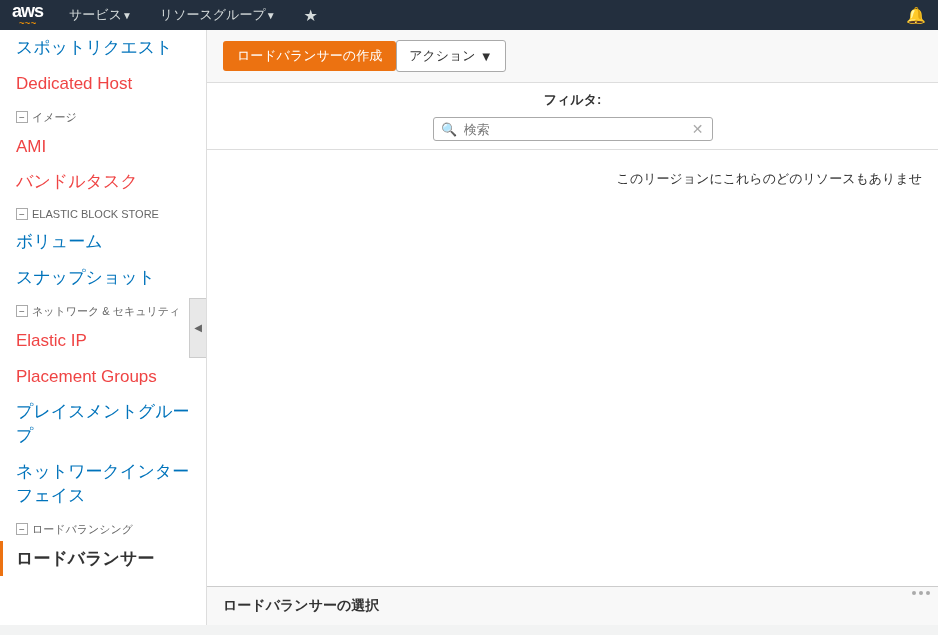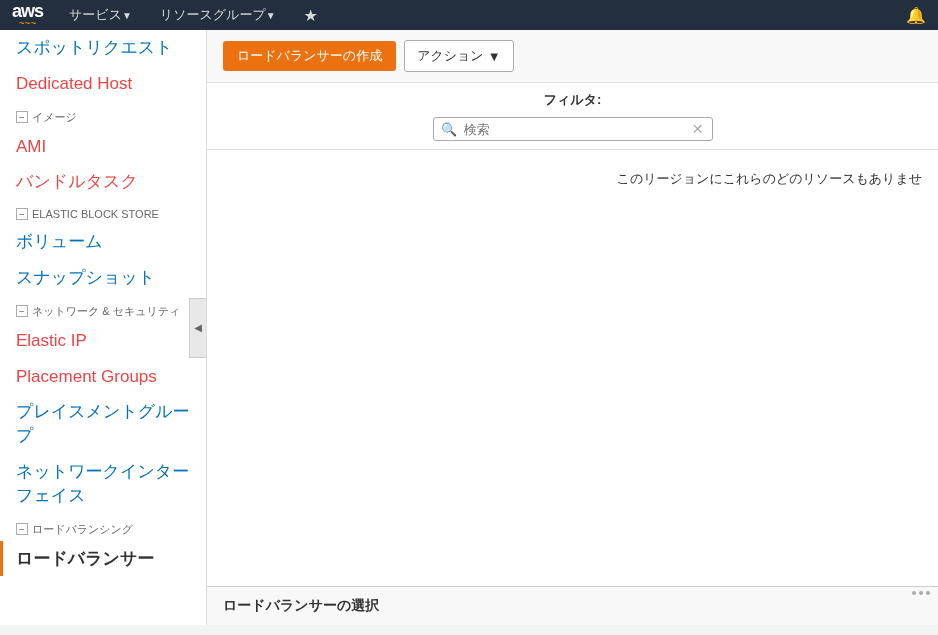--- a/index.html
+++ b/index.html
@@ -134,21 +134,20 @@
       overflow: hidden;
     }
 
     
     .toolbar {
       background: #f8f8f8;
       border-bottom: 1px solid #ddd;
       padding: 10px 16px;
       display: flex;
       align-items: center;
-      gap: 8px;
     }
     .btn-primary {
       background: #ec7211;
       color: white;
       border: none;
       padding: 6px 14px;
       font-size: 13px;
       border-radius: 3px;
       cursor: pointer;
       font-weight: normal;

